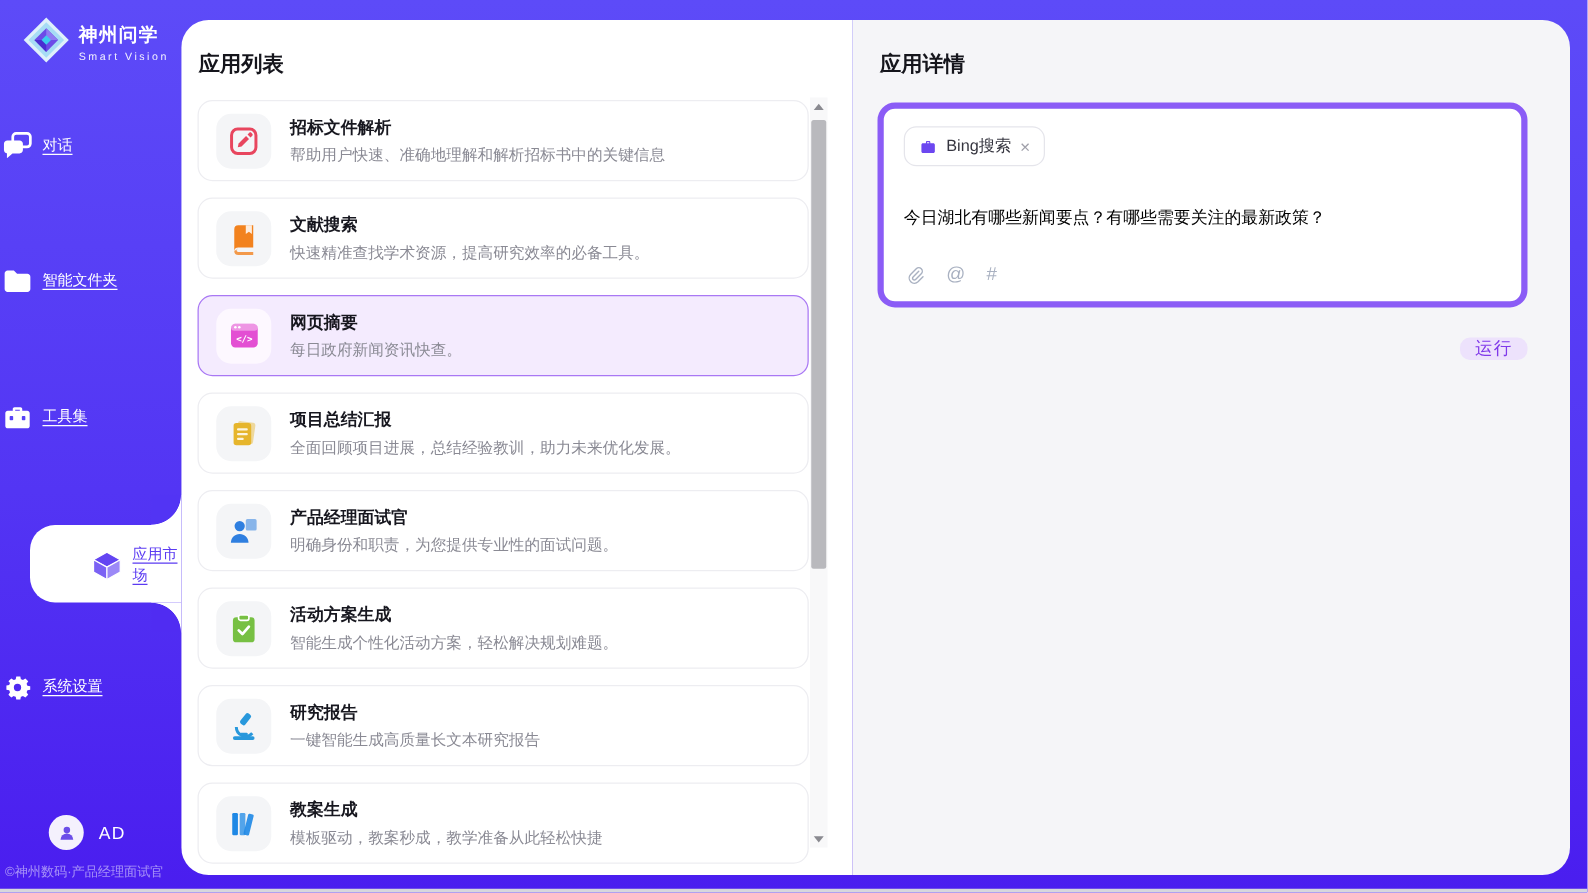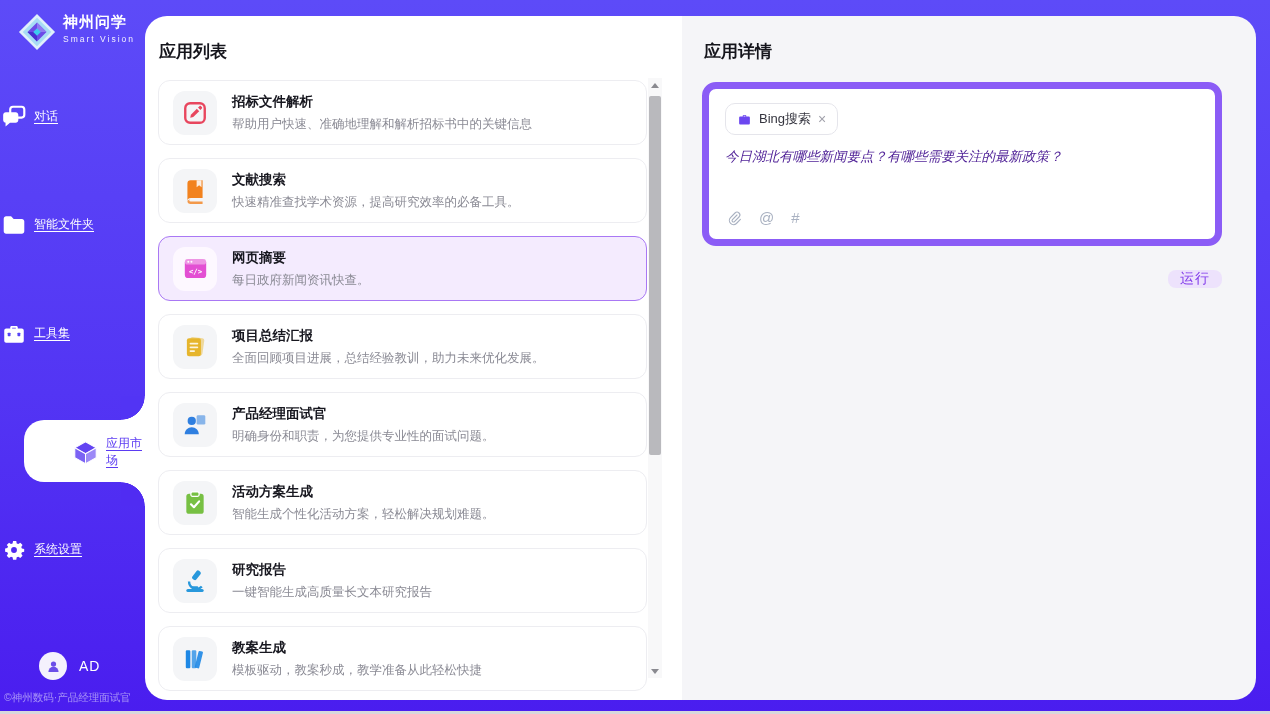--- a/index.html
+++ b/index.html
@@ -2,21 +2,21 @@
 <html><head>
 <meta charset="utf-8">
 <style>
   * { margin:0; padding:0; box-sizing:border-box; }
   html,body { width:1270px; height:714px; overflow:hidden; }
   body { font-family:"Liberation Sans","DejaVu Sans",sans-serif;
          background:linear-gradient(180deg,#5D4BF8 0%,#5335F4 55%,#4A1DEF 100%); position:relative; }
 
   
   .sidebar { position:absolute; left:0; top:0; width:145px; height:100%; z-index:2; }
-  .brand { position:absolute; top:13px; left:18px; display:flex; align-items:flex-start; gap:7px; }
+  .brand { position:absolute; top:13px; left:18px; display:flex; align-items:center; gap:7px; }
   .brand-text { display:flex; flex-direction:column; }
   .brand-name { color:#fff; font-size:15px; font-weight:700; letter-spacing:1px; }
   .brand-sub  { color:rgba(255,255,255,.92); font-size:8.5px; letter-spacing:2px; margin-top:2px; }
 
   .nav-item { position:absolute; left:0; width:145px; display:flex; flex-direction:row;
               align-items:center; gap:7px; color:#fff; cursor:pointer; }
   .nav-item .nav-icon { width:27px; height:27px; display:flex; align-items:center; justify-content:center; }
   .nav-item .nav-label { font-size:12px; text-decoration:underline; text-underline-offset:3px; }
   .nav-item.active { left:24px; width:121px; background:#fff; border-radius:20px 0 0 20px;
                      padding:15px 0 13px 0; color:#5B3BF2; }
@@ -53,26 +53,26 @@
   
   .scrollbar { position:absolute; top:62px; right:20px; width:14px; height:600px; background:#F8F8F9; }
   .scroll-btn { position:absolute; left:0; width:14px; height:14px; display:flex; align-items:center; justify-content:center; cursor:pointer; }
   .scroll-btn.up { top:0; } .scroll-btn.down { bottom:0; }
   .tri-up { width:0; height:0; border-left:4px solid transparent; border-right:4px solid transparent; border-bottom:5px solid #8A8A90; }
   .tri-down { width:0; height:0; border-left:4px solid transparent; border-right:4px solid transparent; border-top:5px solid #8A8A90; }
   .scroll-thumb { position:absolute; top:18px; left:1px; width:12px; height:359px; background:#B9B9BD; border-radius:2px; cursor:pointer; }
 
   
   .detail-card { position:absolute; top:66px; left:20px; width:520px; height:164px; background:#fff;
-                 border:7px solid #8b5cf6; border-radius:14px; padding:14px 16px; }
+                 border:5px solid #8b5cf6; border-radius:14px; padding:14px 16px; }
   .chip { display:inline-flex; align-items:center; gap:7px; border:1px solid #E5E5EB; border-radius:10px;
           padding:6px 11px; background:#fff; }
   .chip-label { font-size:13px; color:#35353F; }
   .chip-close { font-size:14px; color:#A0A0AA; cursor:pointer; line-height:1; }
-  .prompt-text { margin-top:12px; font-size:13.5px; color:#4c1d95; line-height:1.5; cursor:text;font-style:italic; }
+  .prompt-text { margin-top:31px; font-size:13.5px; color:#000000; line-height:1.5; cursor:text; }
   .attach-row { position:absolute; left:17px; bottom:13px; display:flex; align-items:center; gap:17px; color:#A9B1C1; }
   .attach-glyph { font-size:15px; cursor:pointer; }
   .attach-svg { display:flex; cursor:pointer; }
   .run-btn { position:absolute; top:254px; right:34px; background:#EDE2FC; color:#8039EA;
              font-size:14px; padding:0 12px; border-radius:8px; border:none; cursor:pointer;
              font-family:inherit; letter-spacing:1px; }
 
   .bottom-strip { position:absolute; left:0; bottom:0; width:100%; height:3px; background:#D7D7DC; z-index:3; }
 </style>
 </head>

